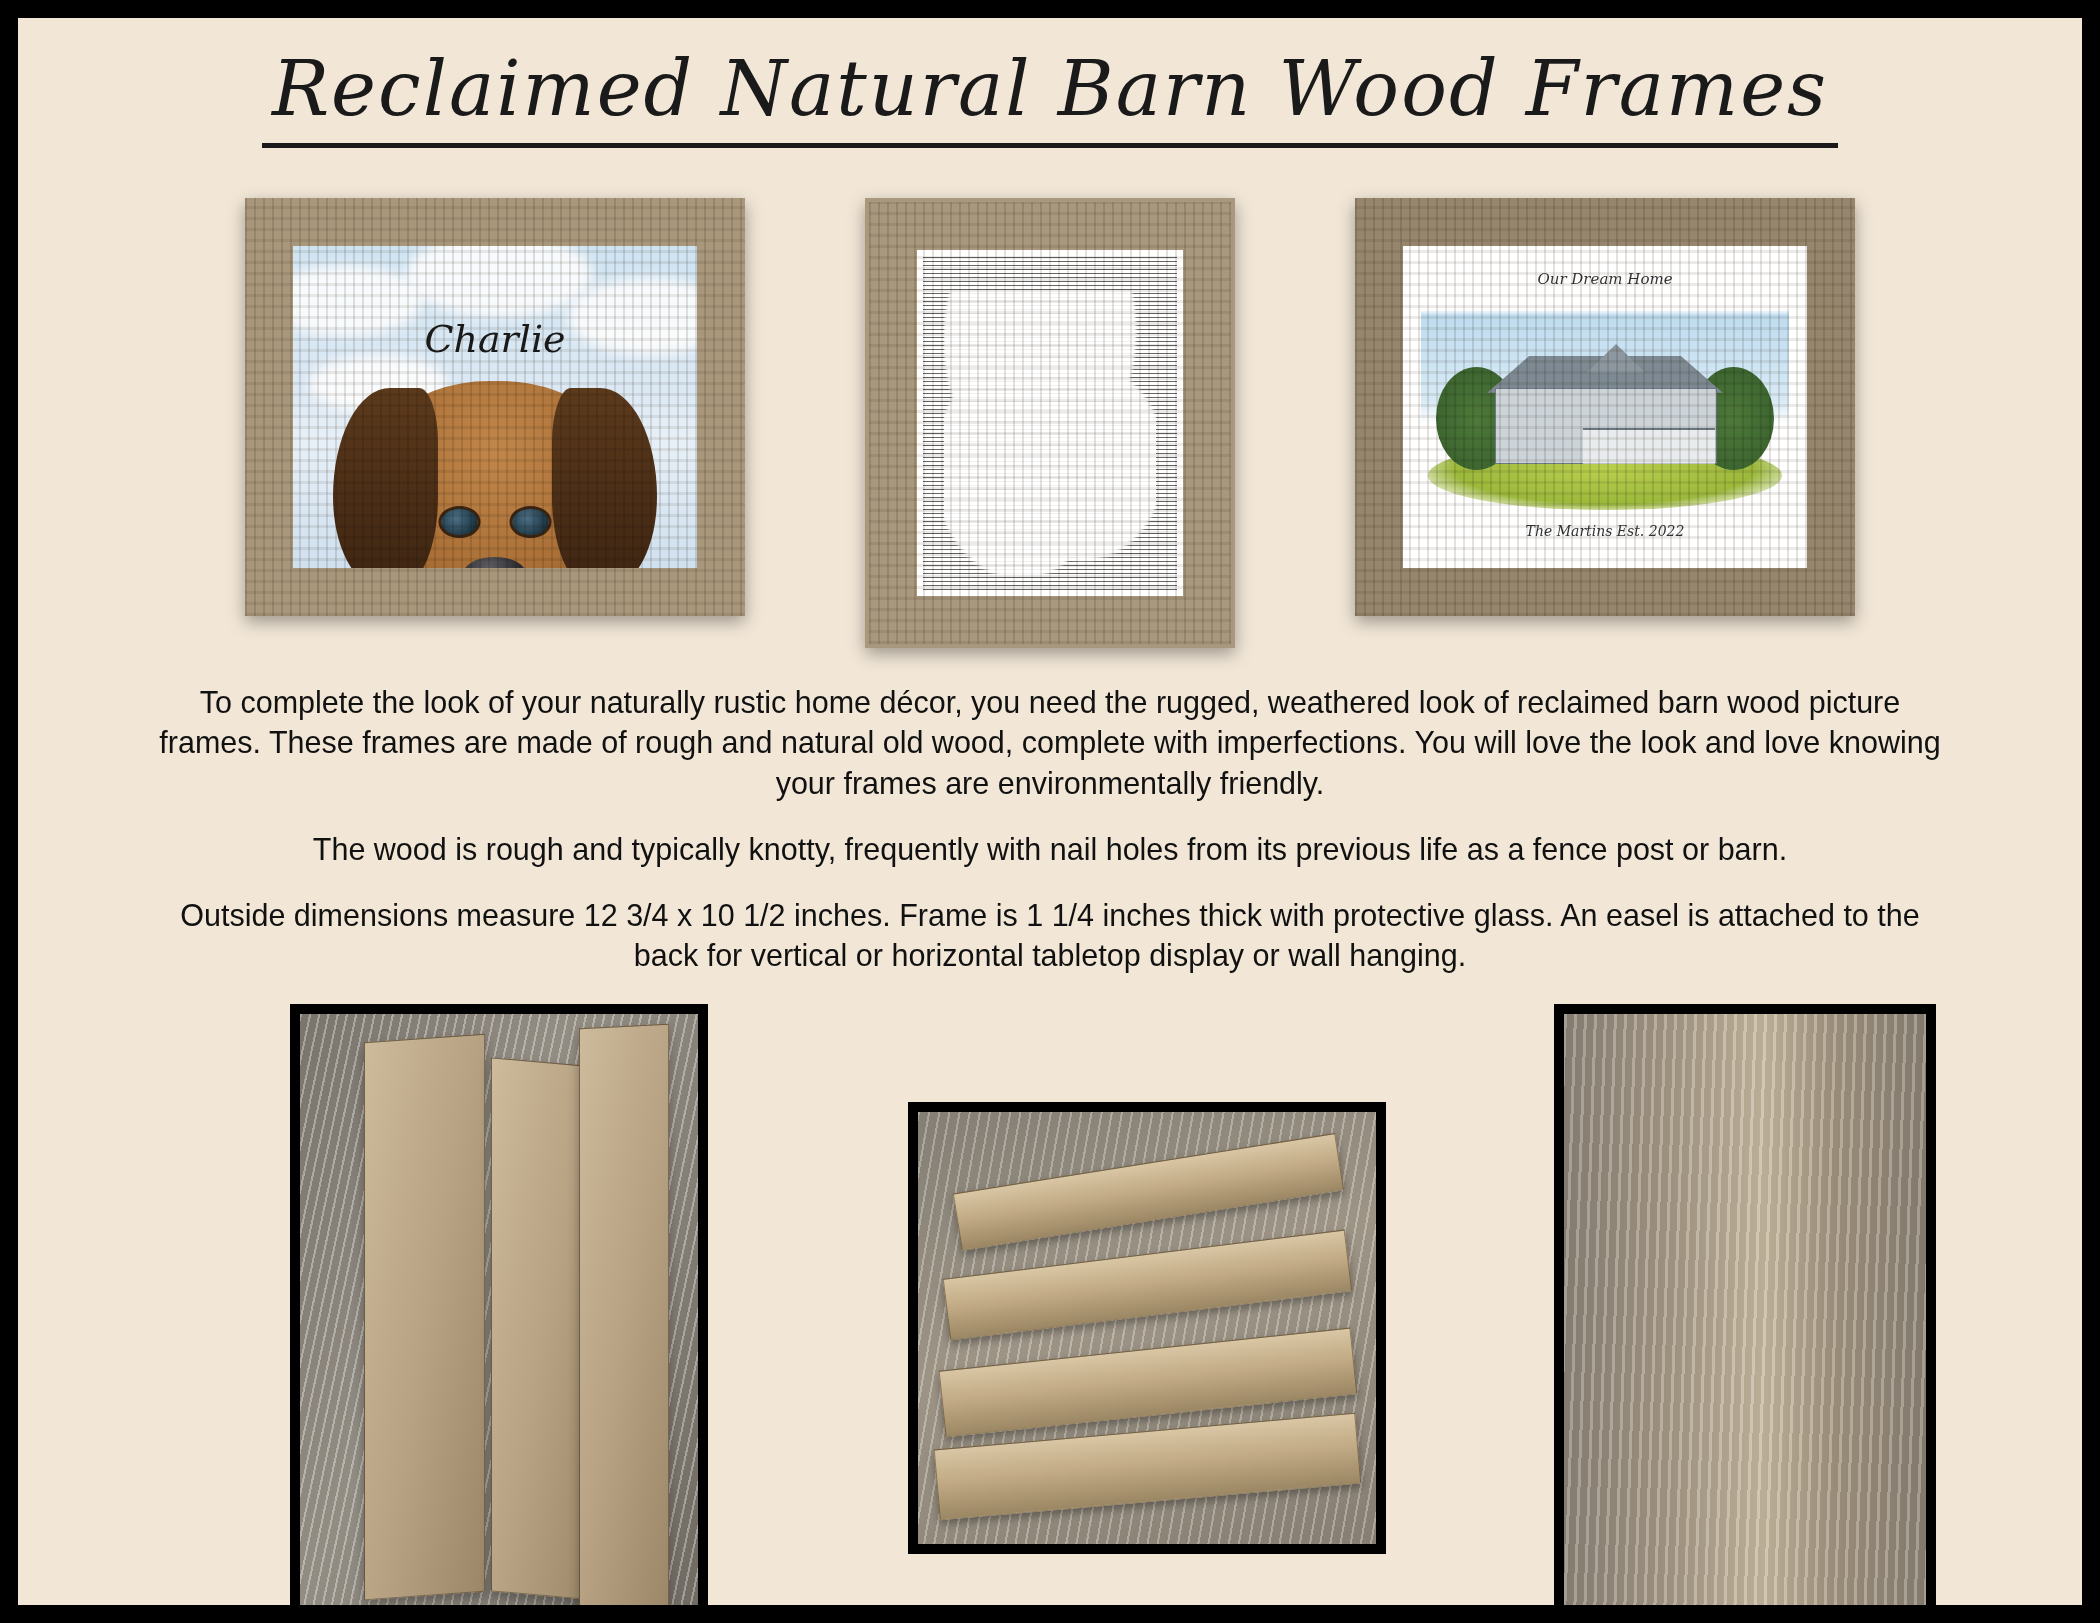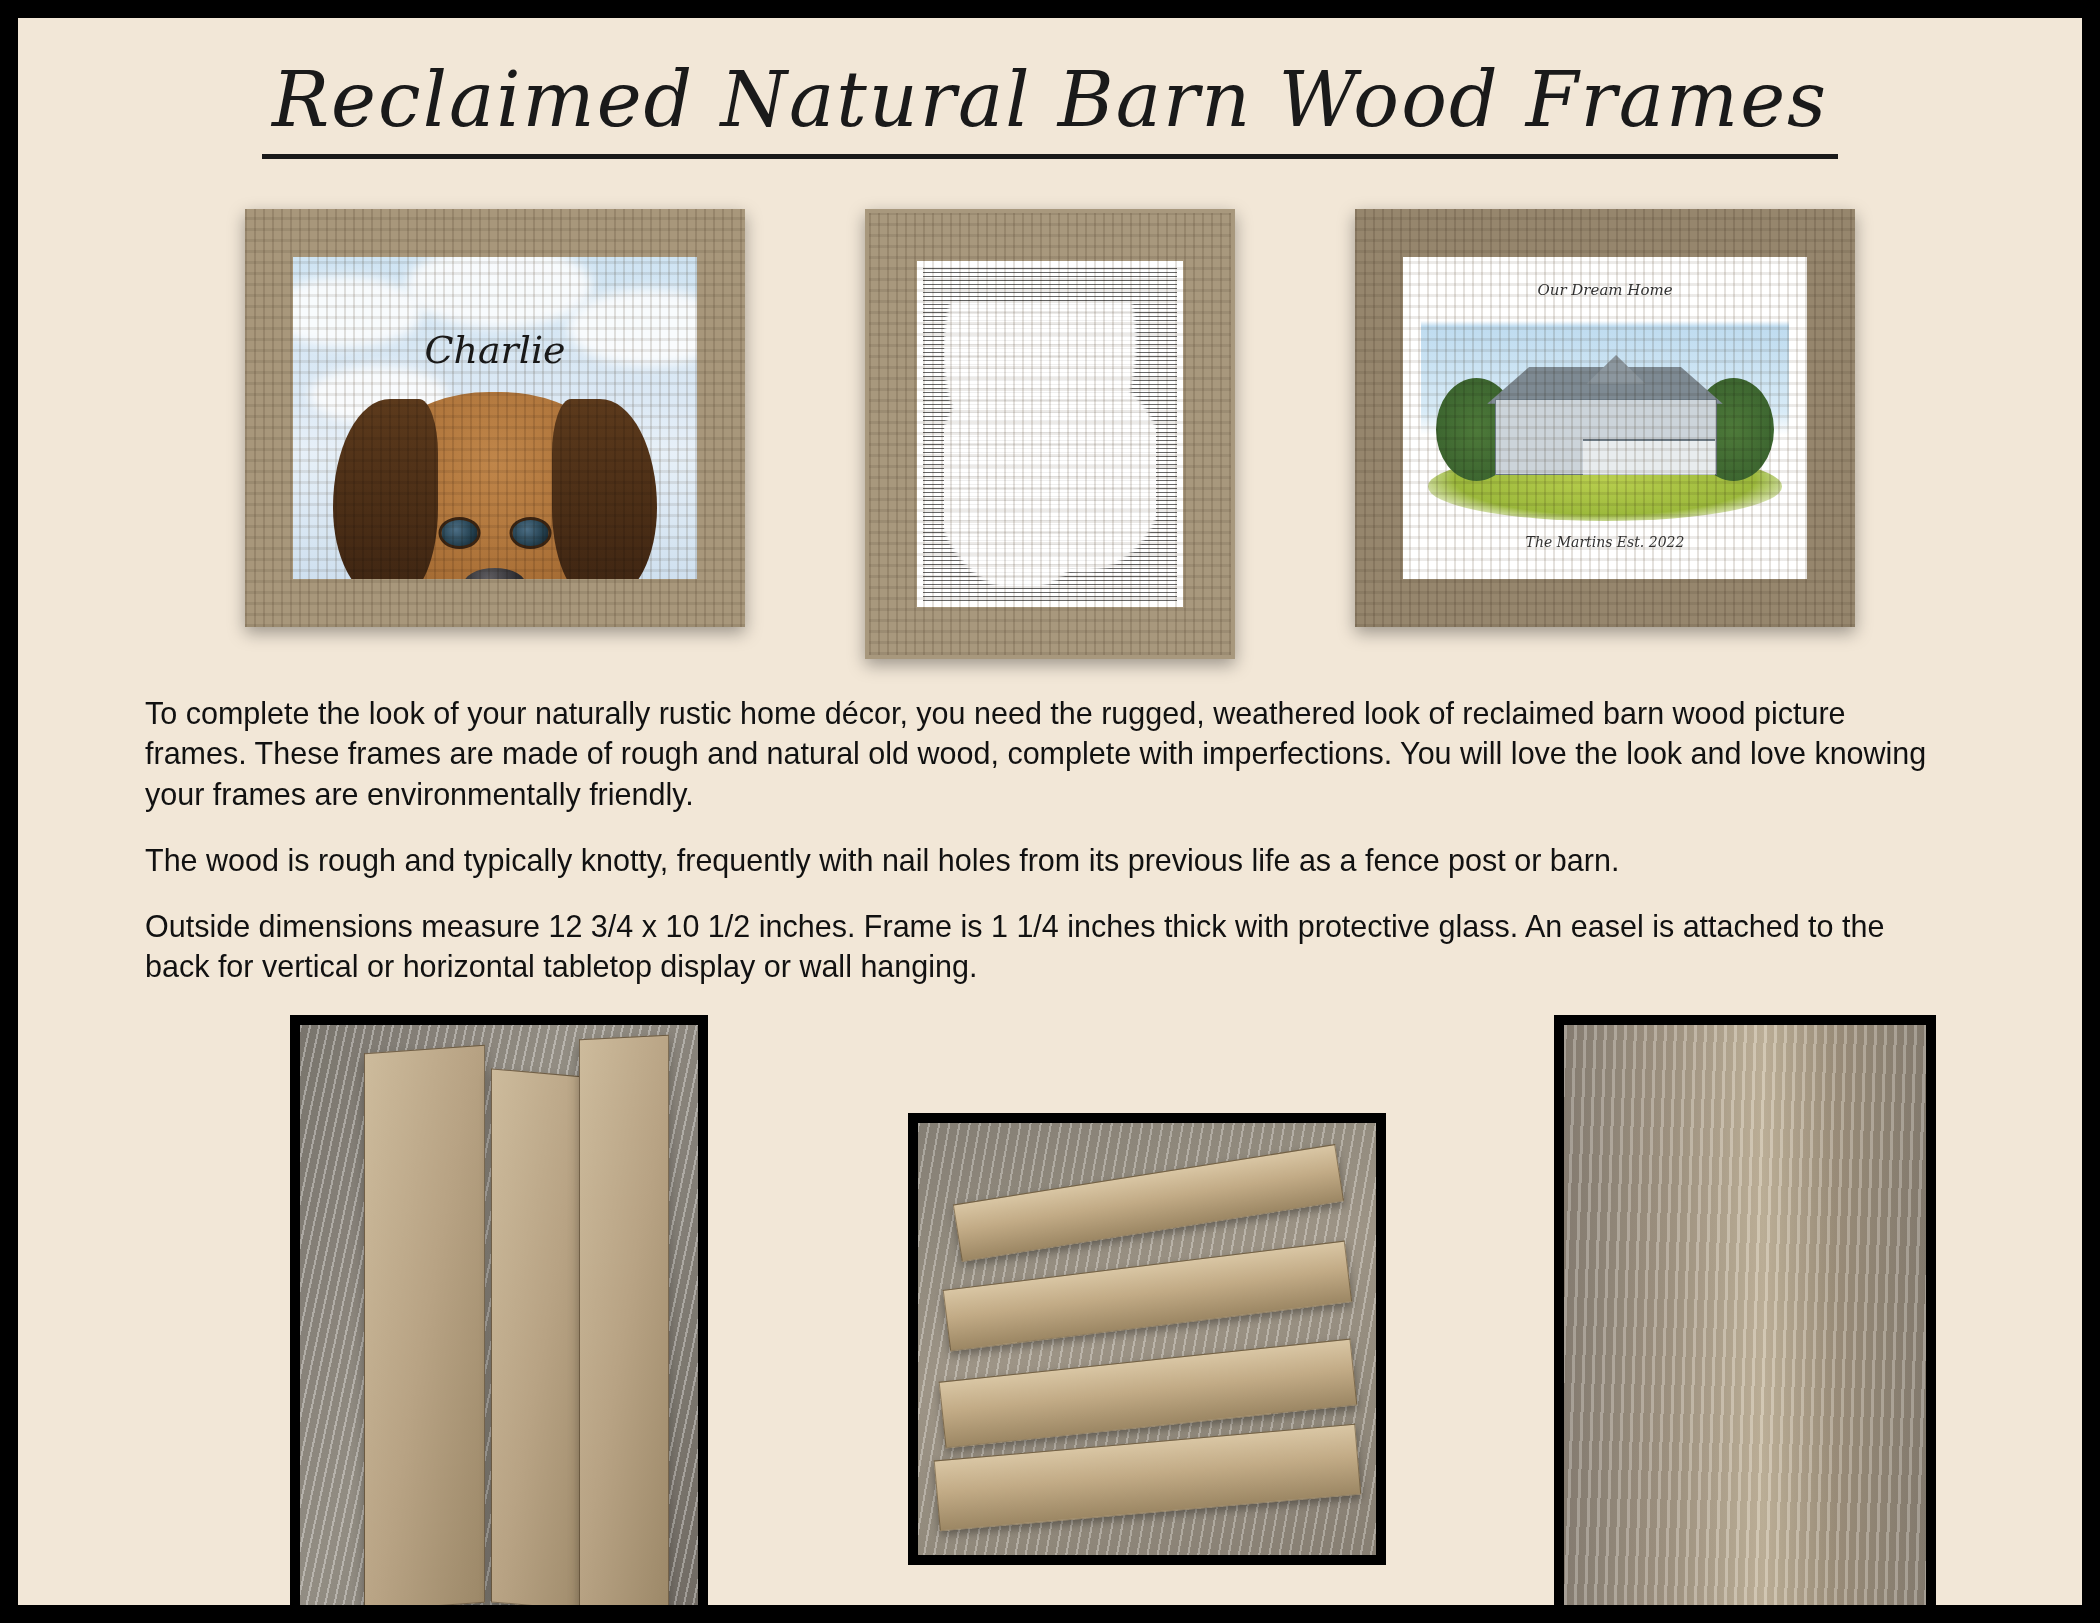--- a/index.html
+++ b/index.html
@@ -26,21 +26,21 @@
     width: 2064px;
     height: 1587px;
     margin: 0 auto;
     background: #f2e7d7;
     overflow: hidden;
   }
 
   
   .title-wrap {
     text-align: center;
-    padding-top: 37px;
+    padding-top: 26px;
   }
   .title {
     display: inline-block;
     font-family: "DejaVu Serif", serif;
     font-size: 76px;
     letter-spacing: 2px;
     color: #1a1a1a;
     font-style: italic;
     padding: 0 10px 10px 10px;
     border-bottom: 5px solid #1a1a1a;
@@ -275,21 +275,21 @@
     border-top: 2px solid #6d7a84;
   }
 
   
   .copy {
     margin: 34px auto 0 auto;
     width: 1810px;
     color: #111;
     font-size: 30.5px;
     line-height: 1.32;
-    text-align: left;
+    text-align: center;
   }
   .copy p { margin: 0 0 26px 0; }
   .copy p:last-child { margin-bottom: 16px; }
 
   
   .bottom-row {
     position: relative;
     margin-top: 28px;
     height: 640px;
   }

